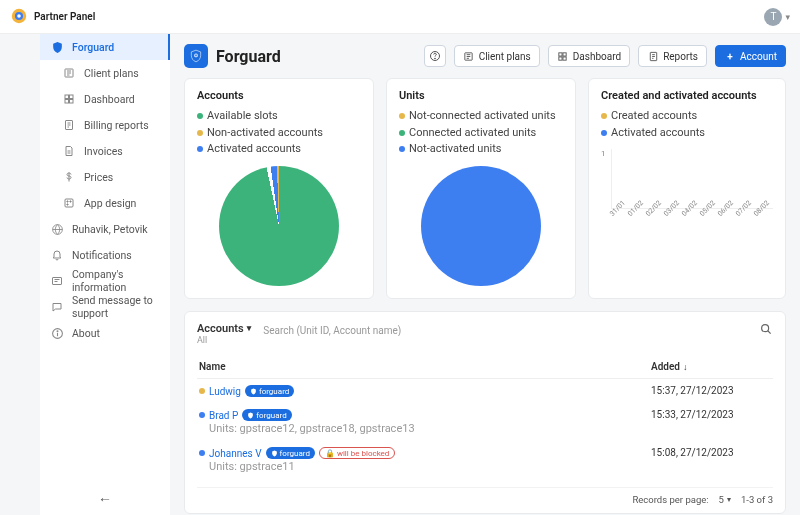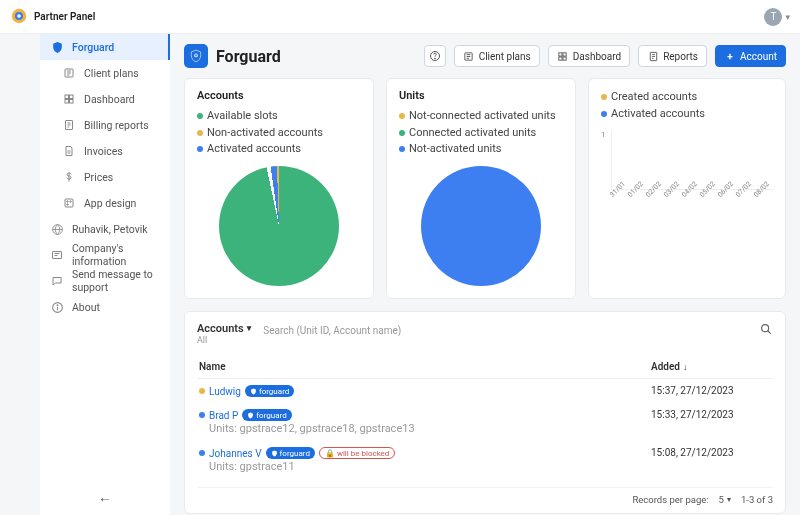--- a/index.html
+++ b/index.html
@@ -161,20 +161,29 @@
             <svg width="13" height="13" viewBox="0 0 24 24" fill="none" stroke="currentColor" stroke-width="1.6">
               <circle cx="12" cy="12" r="9"></circle>
               <path d="M3 12h18M12 3c2.5 2.5 4 5.5 4 9s-1.5 6.5-4 9c-2.5-2.5-4-5.5-4-9s1.5-6.5 4-9z"></path>
             </svg>
           </span>
           <span>Ruhavik, Petovik</span>
         </div>
         <div class="nav-item">
           <span class="nav-icon">
             <svg width="12" height="12" viewBox="0 0 24 24" fill="none" stroke="currentColor" stroke-width="2">
+              <path d="M6 16V10a6 6 0 1 1 12 0v6l1.5 2h-15z"></path>
+              <path d="M10 20a2 2 0 0 0 4 0"></path>
+            </svg>
+          </span>
+          <span>Notifications</span>
+        </div>
+        <div class="nav-item">
+          <span class="nav-icon">
+            <svg width="12" height="12" viewBox="0 0 24 24" fill="none" stroke="currentColor" stroke-width="2">
               <rect x="3" y="5" width="18" height="14" rx="1"></rect>
               <path d="M7 9h10M7 13h6"></path>
             </svg>
           </span>
           <span>Company's information</span>
         </div>
         <div class="nav-item">
           <span class="nav-icon">
             <svg width="12" height="12" viewBox="0 0 24 24" fill="none" stroke="currentColor" stroke-width="2">
               <path d="M4 5h16v11H9l-5 4z"></path>
@@ -286,20 +295,21 @@
               <span>Connected activated units</span>
             </div>
             <div class="legend-item">
               <span class="dot" style="background:#3d7ef0"></span>
               <span>Not-activated units</span>
             </div>
           </div>
         <div class="pie" style="background: conic-gradient(#3d7ef0 0 360deg);"></div>
       </div>
       <div class="card" style="flex:1;">
+        <div class="card-title">Created and activated accounts</div>
         <div class="legend" id="legend-created">
             <div class="legend-item">
               <span class="dot" style="background:#e6b84c"></span>
               <span>Created accounts</span>
             </div>
             <div class="legend-item">
               <span class="dot" style="background:#3d7ef0"></span>
               <span>Activated accounts</span>
             </div>
           </div>

